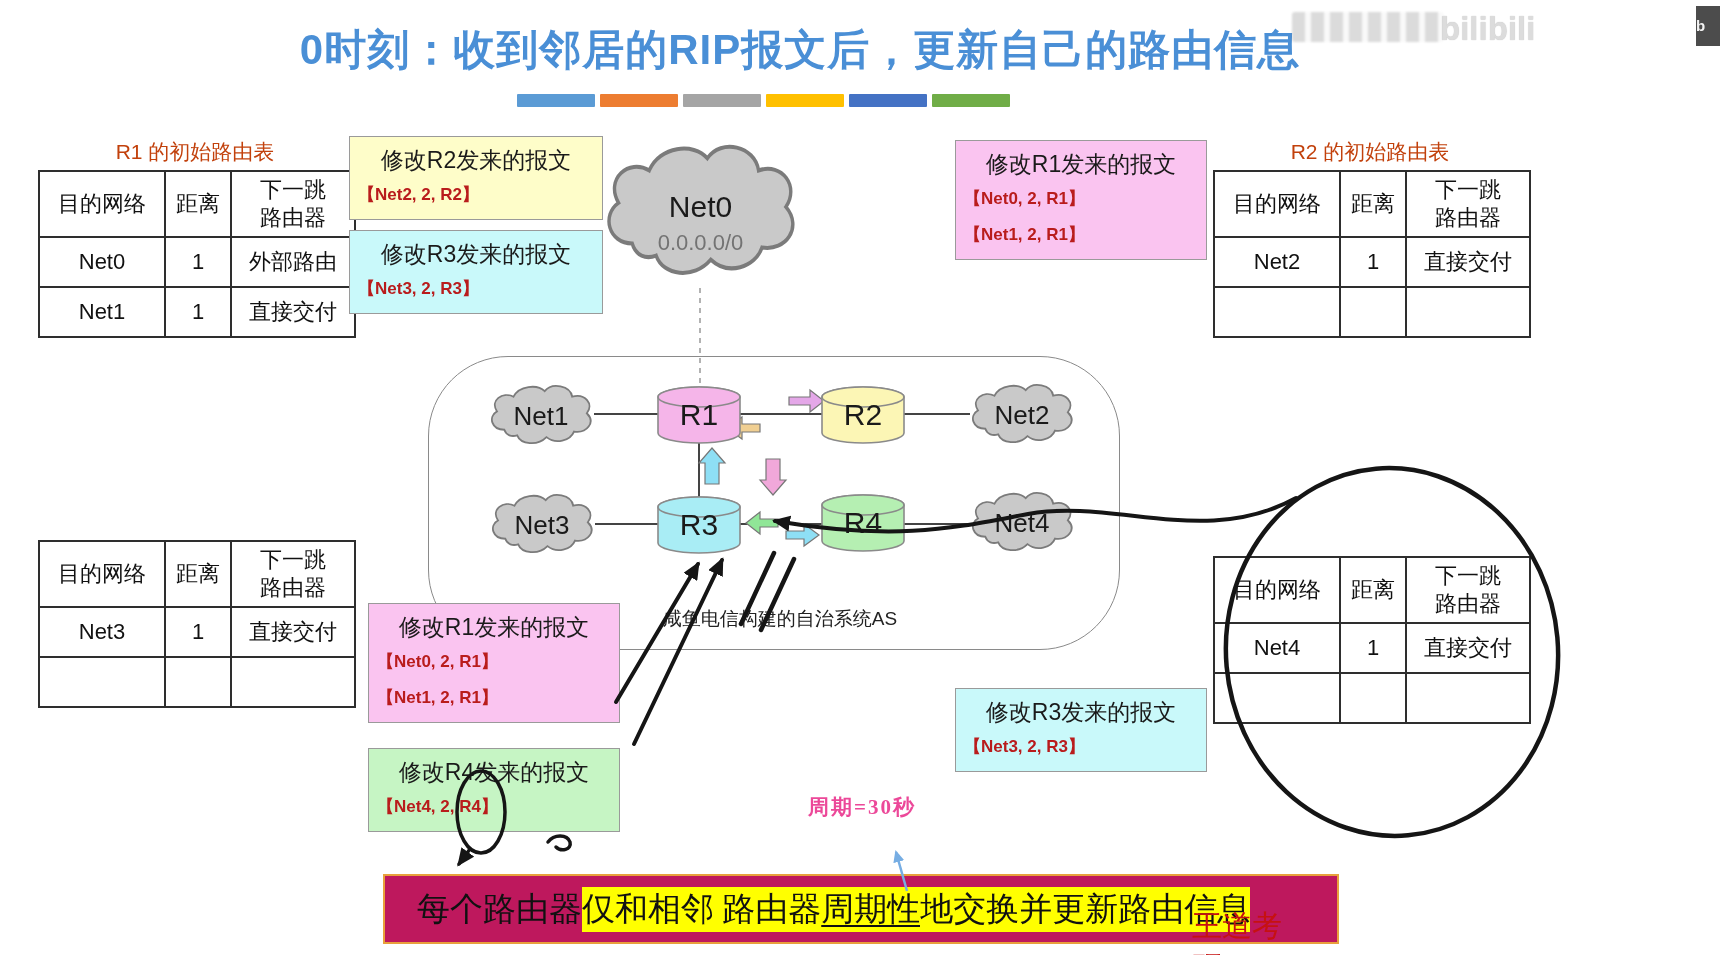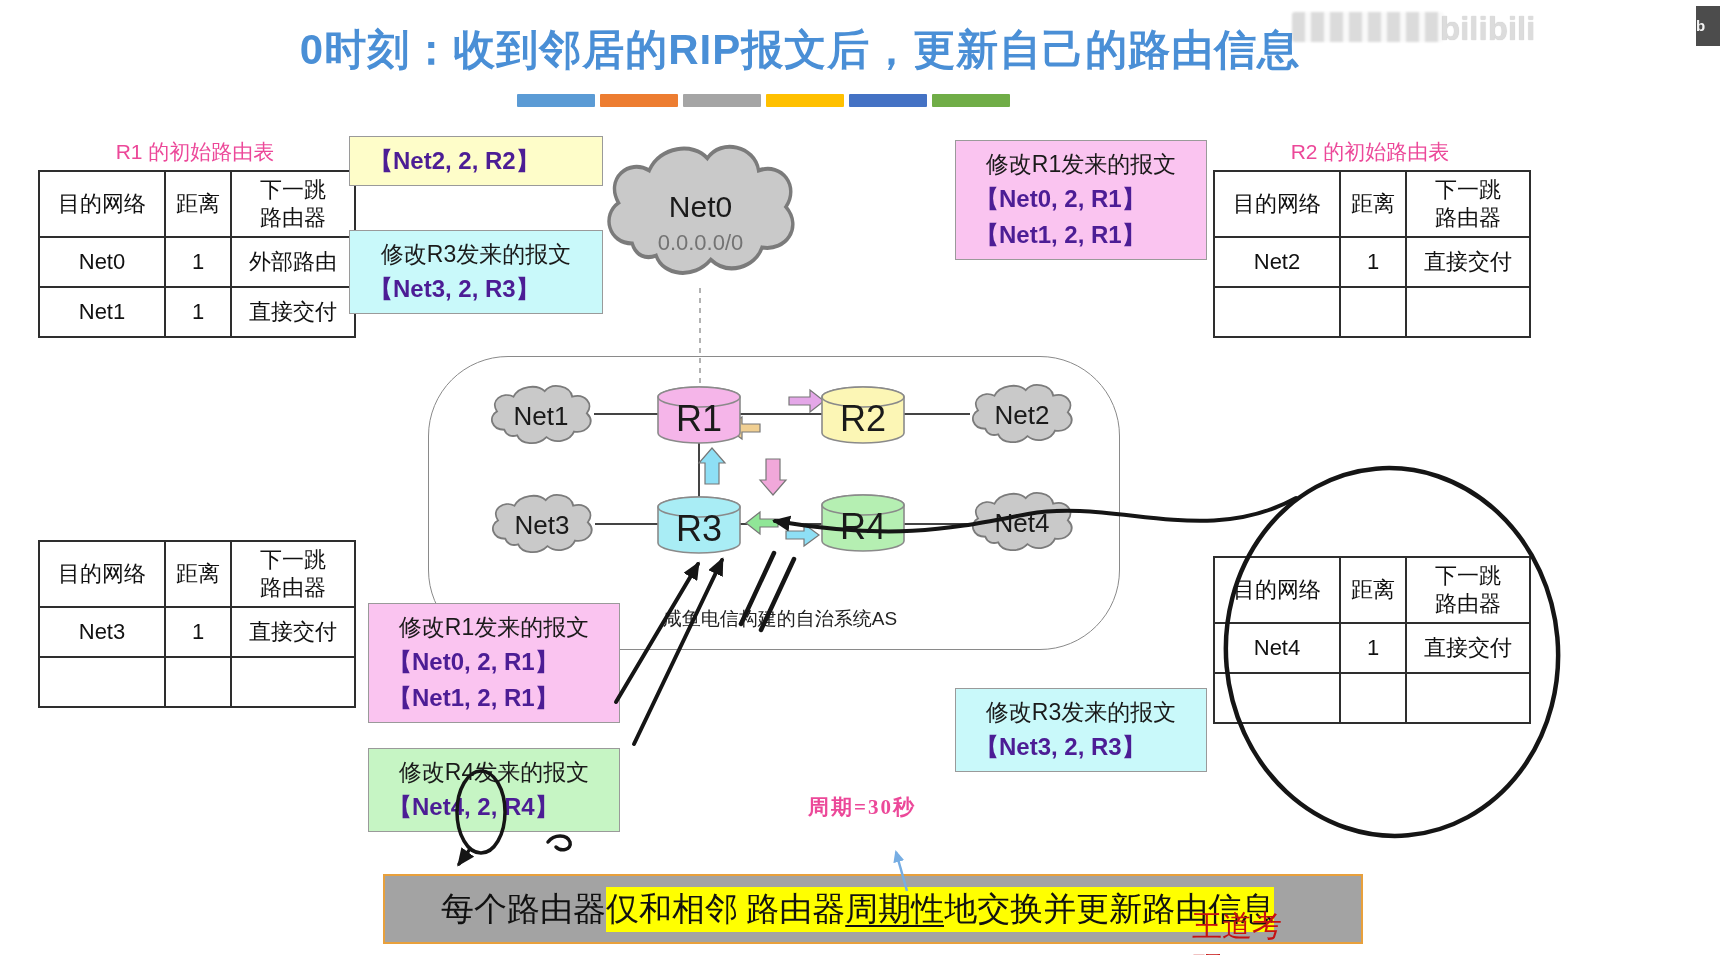--- a/index.html
+++ b/index.html
@@ -21,58 +21,58 @@
           filter:blur(1px);z-index:6;}
   .bili{left:1440px;top:4px;font-size:33px;font-weight:bold;color:#dcdcdc;
         text-shadow:0 0 1px #bbb;z-index:7;margin-top:6px;}
   .bili-corner{left:1696px;top:6px;width:24px;height:40px;background:#4c4c4c;color:#f2f2f2;
                font-size:15px;font-weight:bold;overflow:hidden;line-height:40px;z-index:7;}
   .site-mark{left:1192px;top:906px;width:360px;font-family:"Liberation Serif",serif;
              font-size:30px;color:#C61111;z-index:6;}
 
   
   .rt{z-index:4;}
-  .rt-cap{width:314px;text-align:center;font-size:21px;color:#ec4899;height:32px;}
+  .rt-cap{width:314px;text-align:center;font-size:21px;color:#c2410c;height:32px;}
   .rt table{border-collapse:collapse;background:#fff;}
   .rt th,.rt td{border:2px solid #2e2e2e;text-align:center;font-weight:normal;
                 font-size:22px;color:#111;padding:0;}
   .rt th{height:64px;white-space:pre-line;line-height:28px;}
   .rt td{height:48px;}
   .c1{width:124px;} .c2{width:64px;} .c3{width:122px;}
 
   
   .msg{border:1.5px solid #9a9a9a;z-index:4;padding:6px 0 6px 0;}
   .msg-title{text-align:center;font-size:23px;color:#1a1a1a;line-height:34px;}
-  .msg-entry{text-align:left;padding-left:19px;font-size:24px;font-weight:bold;
-             color:#4c1d95;line-height:36px;}
+  .msg-entry{text-align:left;padding-left:8px;font-size:17px;font-weight:bold;
+             color:#b91c1c;line-height:36px;}
 
   
   .as-rect{left:428px;top:356px;width:690px;height:292px;border:1.6px solid #8a8a8a;
            border-radius:80px;z-index:0;}
   .as-label{left:630px;top:606px;width:300px;text-align:center;font-size:19px;color:#222;z-index:3;}
 
   
   svg.cloud,svg.cyl{position:absolute;z-index:2;overflow:visible;}
   .cloud-path{fill:#C9C9C9;stroke:#7b7b7b;stroke-width:2;}
   .cyl path,.cyl ellipse{stroke:#8a8a8a;stroke-width:1.6;}
   .net-label{z-index:3;text-align:center;font-size:26px;color:#1a1a1a;}
-  .router-label{z-index:3;text-align:center;font-size:36px;color:#1a1a1a;}
+  .router-label{z-index:3;text-align:center;font-size:30px;color:#1a1a1a;}
   .net0-name{left:598px;top:190px;width:205px;text-align:center;font-size:30px;color:#1a1a1a;z-index:3;}
   .net0-addr{left:598px;top:230px;width:205px;text-align:center;font-size:22px;color:#737373;z-index:3;}
 
   
   .wires{left:0;top:0;z-index:1;pointer-events:none;}
   .hand{left:0;top:0;z-index:10;pointer-events:none;}
 
   
   .period{left:808px;top:793px;font-size:21px;font-weight:bold;color:#ec4899;
           letter-spacing:2px;z-index:5;font-family:"Liberation Serif",serif;}
   .note-box{left:383px;top:874px;width:920px;height:66px;border:2px solid #E8A03C;
-            background:#a3a3a3;z-index:5;display:flex;align-items:center;
-            font-family:"Liberation Serif",serif;font-size:33px;color:#111;padding-left:56px;}
+            background:#be185d;z-index:5;display:flex;align-items:center;
+            font-family:"Liberation Serif",serif;font-size:33px;color:#111;padding-left:32px;}
   .hl{background:#FFFF00;}
   .ul{text-decoration:underline;text-decoration-thickness:2px;text-underline-offset:5px;}
 </style>
 </head>
 <body>
 
 <div class="stage">
 
   <div class="abs title">0时刻：收到邻居的RIP报文后，更新自己的路由信息</div>
   <div class="abs legend">
@@ -176,20 +176,21 @@
       <tr>
         <td></td>
         <td></td>
         <td></td>
       </tr>
     </tbody>
       </table>
   </div>
 
   <div class="abs msg" style="left: 349px; top: 136px; width: 252px; background: rgb(254, 253, 201);">
+    <div class="msg-title">修改R2发来的报文</div>
     <div class="msg-entry">【Net2, 2, R2】</div>
   </div>
   <div class="abs msg" style="left: 349px; top: 230px; width: 252px; background: rgb(201, 249, 250);">
     <div class="msg-title">修改R3发来的报文</div>
     <div class="msg-entry">【Net3, 2, R3】</div>
   </div>
   <div class="abs msg" style="left: 955px; top: 140px; width: 250px; background: rgb(250, 196, 240);">
     <div class="msg-title">修改R1发来的报文</div>
     <div class="msg-entry">【Net0, 2, R1】</div>
     <div class="msg-entry">【Net1, 2, R1】</div>

